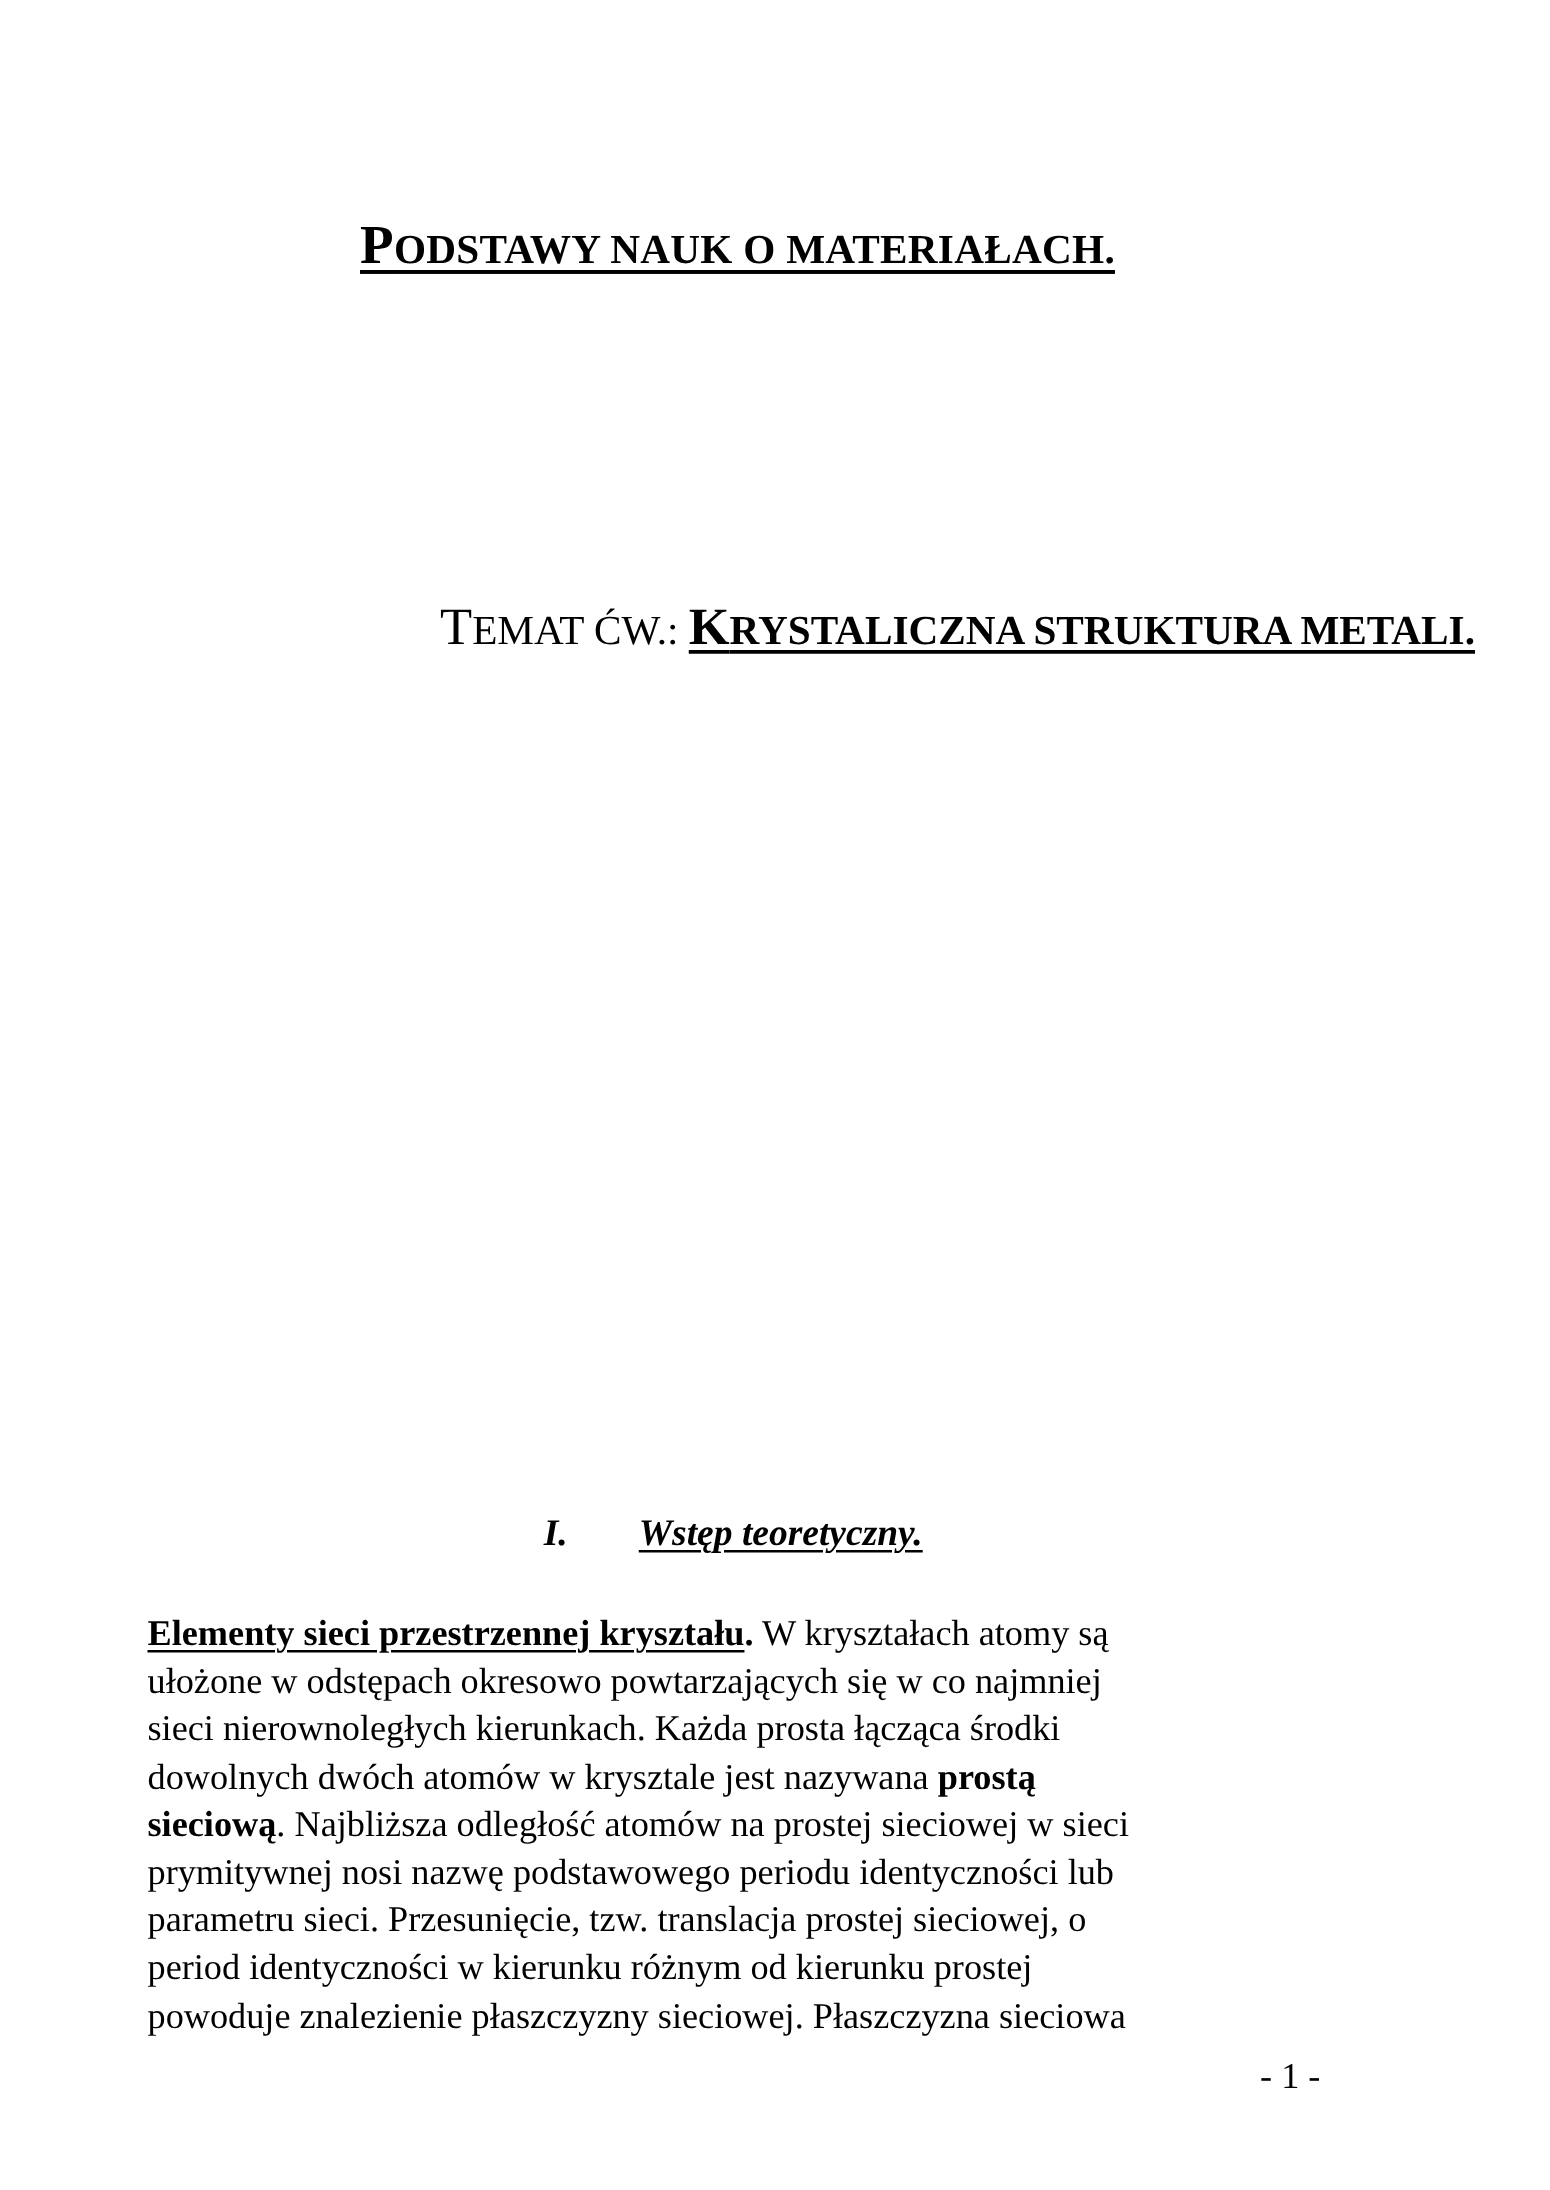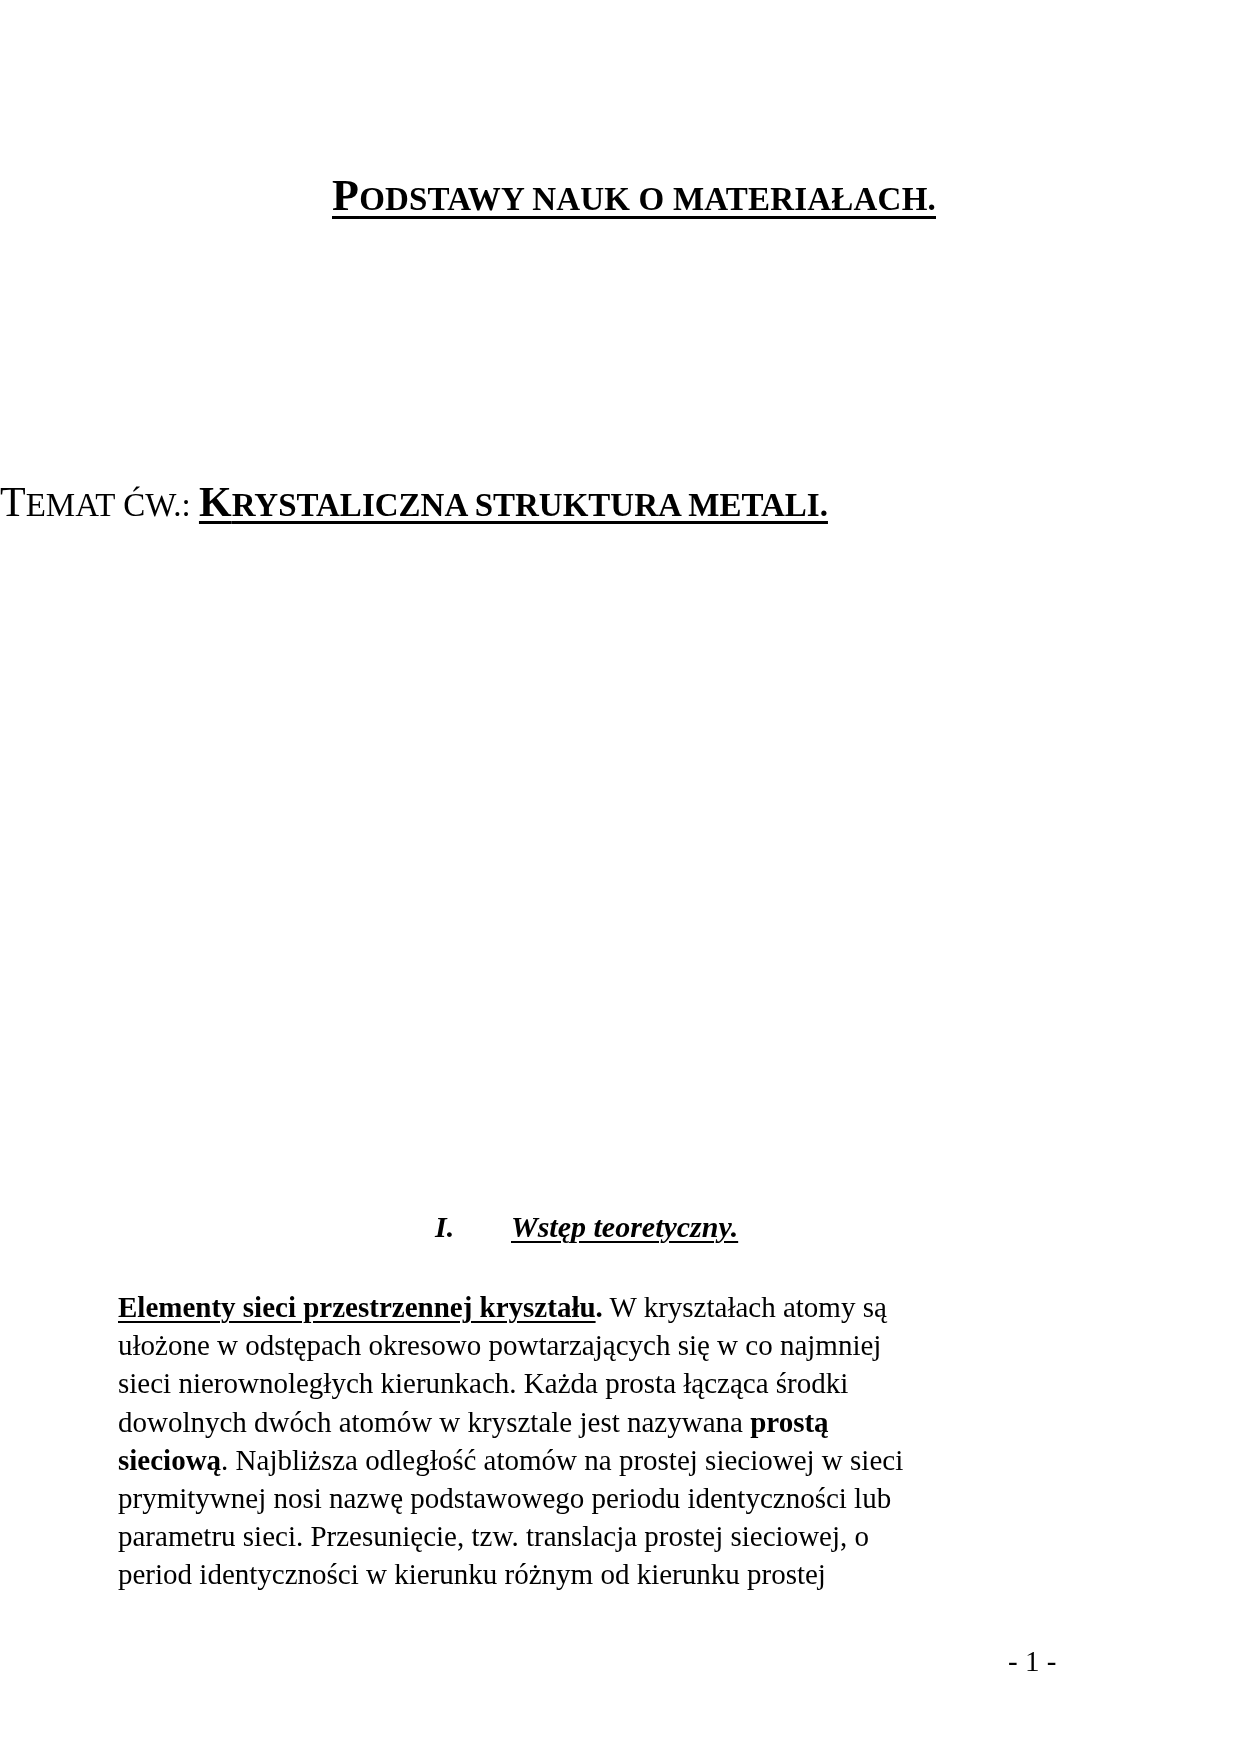--- a/index.html
+++ b/index.html
@@ -2,27 +2,27 @@
 <html><head>
   <meta charset="utf-8">
   <style>
     html, body { margin: 0; padding: 0; background: #ffffff; }
     body {
       width: 1240px; height: 1752px; position: relative; overflow: hidden;
       font-family: "Liberation Serif", "DejaVu Serif", serif; color: #000;
     }
     .title {
       position: absolute; left: 0; width: 1180px; top: 170px;
-      text-align: center; font-weight: bold; font-size: 33px; letter-spacing: 0.2px; padding-left: 44px;
+      text-align: center; font-weight: bold; font-size: 33px; letter-spacing: 0.2px;
     }
     .title span { text-decoration: underline; text-decoration-thickness: 3px; text-underline-offset: 6px; }
     .sc-big { font-size: 44px; }
     .topic {
       position: absolute; left: 0; width: 1180px; top: 478px;
-      text-align: left; font-size: 33px;
+      text-align: right; font-size: 33px;
     }
     .topic .label { font-weight: normal; }
     .topic .value { font-weight: bold; text-decoration: underline; text-decoration-thickness: 3px; text-underline-offset: 5px; }
     .topic .big { font-size: 42px; }
     .section {
       position: absolute; left: 435px; top: 1210px; font-size: 30px; font-weight: bold; font-style: italic;
     }
     .section .num { display: inline-block; width: 76px; }
     .section .head { text-decoration: underline; text-decoration-thickness: 2px; text-underline-offset: 4px; }
     .body-text {
@@ -53,15 +53,16 @@
 
 <div class="body-text">
   <span class="line"><span class="lead">Elementy sieci przestrzennej kryształu</span><b>.</b><span> W kryształach atomy są</span></span>
   <span class="line">ułożone w odstępach okresowo powtarzających się w co najmniej</span>
   <span class="line">sieci nierownoległych kierunkach. Każda prosta łącząca środki</span>
   <span class="line"><span>dowolnych dwóch atomów w krysztale jest nazywana </span><b>prostą</b></span>
   <span class="line"><b>sieciową</b><span>. Najbliższa odległość atomów na prostej sieciowej w sieci</span></span>
   <span class="line">prymitywnej nosi nazwę podstawowego periodu identyczności lub</span>
   <span class="line">parametru sieci. Przesunięcie, tzw. translacja prostej sieciowej, o</span>
   <span class="line">period identyczności w kierunku różnym od kierunku prostej</span>
+  <span class="line">powoduje znalezienie płaszczyzny sieciowej. Płaszczyzna sieciowa</span>
 </div>
 
 <div class="page-num">- 1 -</div>
 
 </body></html>

